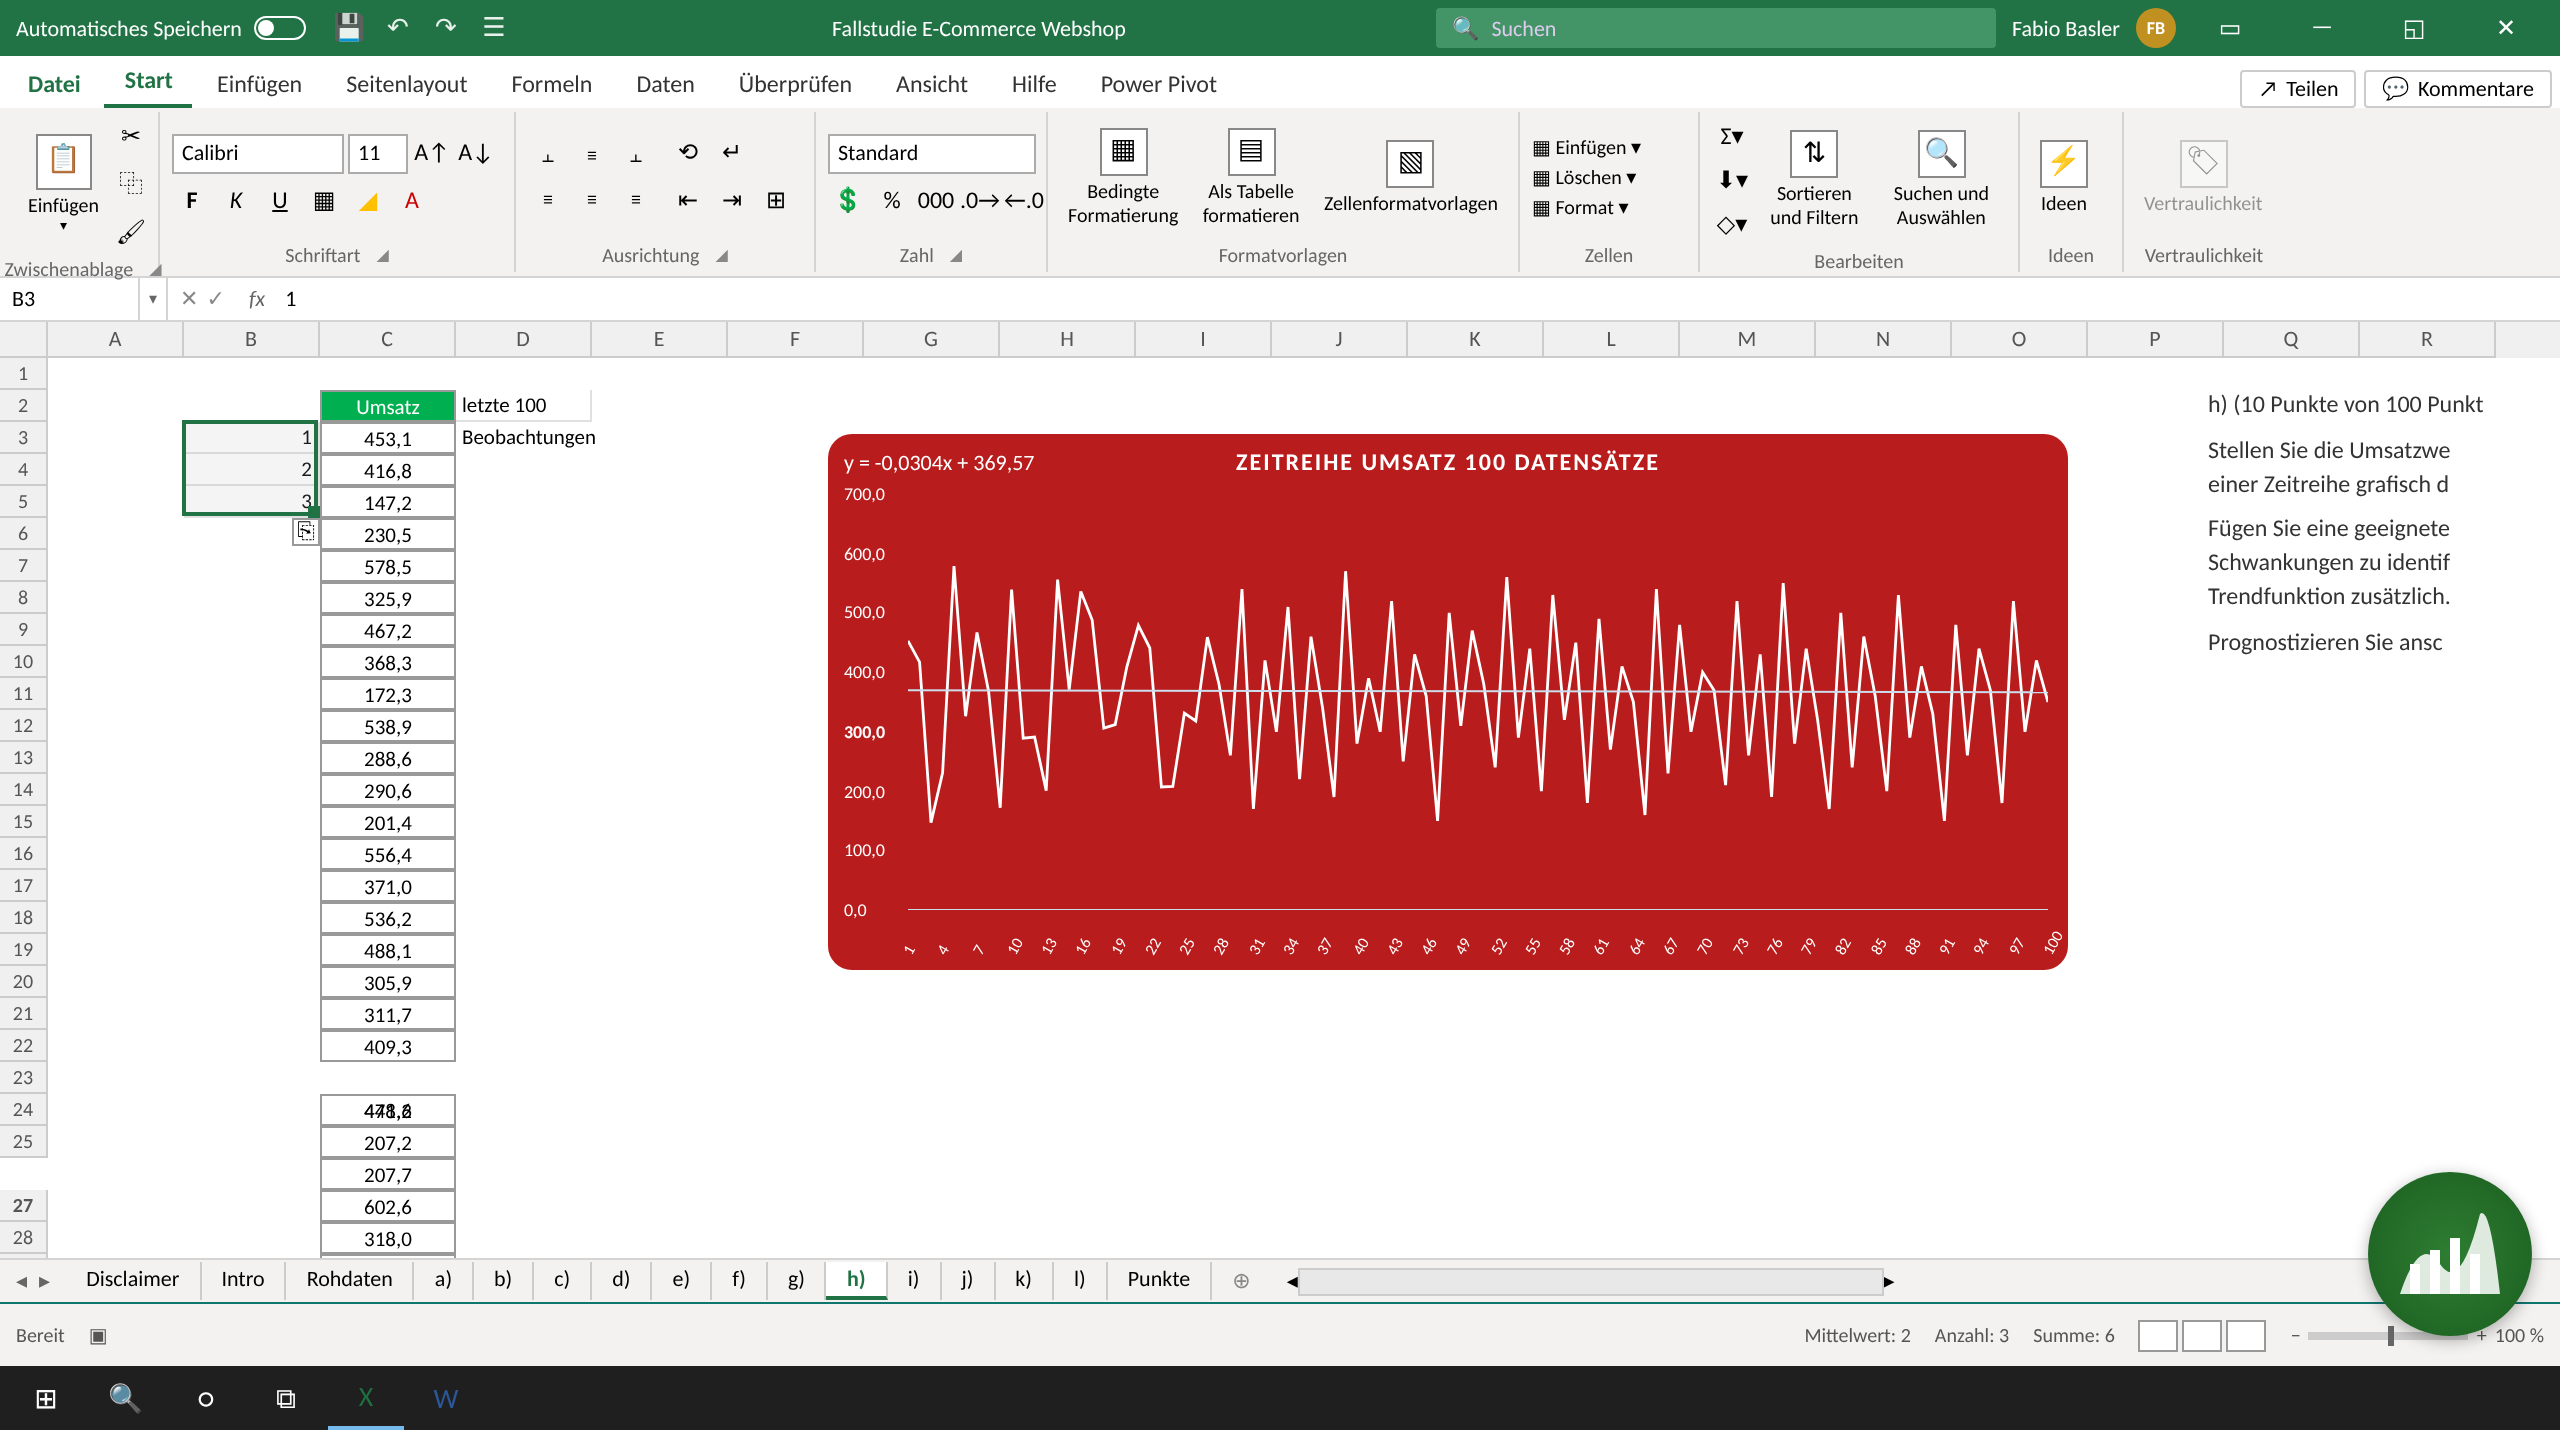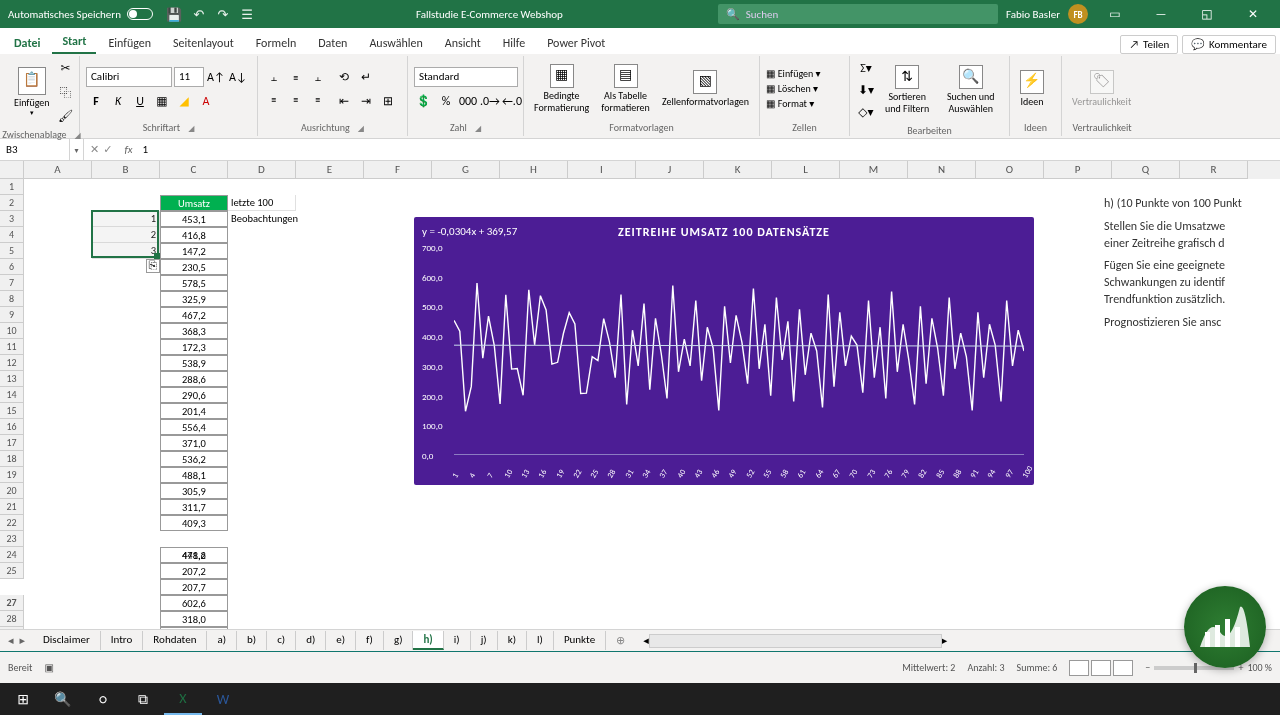--- a/index.html
+++ b/index.html
@@ -46,21 +46,21 @@
 .colhdrs{display:flex;height:18px;background:#f0f0f0}
 .rowhdr-spc{width:24px;border-right:1px solid #ccc;border-bottom:1px solid #ccc;background:#f0f0f0}
 .ch{border-right:1px solid #ccc;border-bottom:1px solid #ccc;text-align:center;font-size:11px;line-height:18px;color:#555}
 .gbody{position:absolute;top:18px;left:0;right:0;bottom:0}
 .rh{position:absolute;left:0;width:24px;height:16px;background:#f0f0f0;border-right:1px solid #ccc;border-bottom:1px solid #ccc;text-align:center;font-size:10px;line-height:16px;color:#555}
 .cell{position:absolute;height:16px;border-right:1px solid #e0e0e0;border-bottom:1px solid #e0e0e0;font-size:10.5px;line-height:16px;padding:0 3px}
 .cell.r{text-align:right}
 .cell.c{text-align:center}
 .sel{position:absolute;border:2px solid #217346;pointer-events:none;background:rgba(180,180,180,.15)}
 .sel::after{content:'';position:absolute;right:-3px;bottom:-3px;width:6px;height:6px;background:#217346}
-.chart{position:absolute;background:#4c1d95;border-radius:2px}
+.chart{position:absolute;background:#b91c1c;border-radius:12px}
 .chart-title{color:#fff;text-align:center;font-size:12px;font-weight:600;letter-spacing:1px;padding-top:8px}
 .chart-eq{position:absolute;left:8px;top:8px;color:#fff;font-size:11px}
 .plot{position:absolute;left:40px;top:30px;right:10px;bottom:30px}
 .yax{position:absolute;left:8px;color:#fff;font-size:9px}
 .xax{position:absolute;bottom:3px;color:#fff;font-size:8px;transform:rotate(-60deg);transform-origin:left}
 svg.line{position:absolute;inset:0}
 .assign{position:absolute;font-size:12px;color:#333;line-height:1.4}
 .tabs{height:22px;border-top:1px solid #d4d4d4;display:flex;align-items:center;background:#f3f2f1;font-size:11px}
 .tabnav{display:flex;gap:6px;padding:0 8px;color:#666}
 .stab{padding:2px 10px;border-right:1px solid #ccc;background:#f3f2f1;cursor:pointer;font-size:11px}
@@ -104,21 +104,21 @@
   <span class="avatar">FB</span>
   <span class="winbtn">▭</span>
   <span class="winbtn">—</span>
   <span class="winbtn">◱</span>
   <span class="winbtn close">✕</span>
  </div>
 </div>
 
 <div class="menubar">
  <div class="menutab file">Datei</div>
- <div id="menutabs" style="display: contents;"><div class="menutab active">Start</div><div class="menutab">Einfügen</div><div class="menutab">Seitenlayout</div><div class="menutab">Formeln</div><div class="menutab">Daten</div><div class="menutab">Auswählen</div><div class="menutab">Ansicht</div><div class="menutab">Hilfe</div><div class="menutab">Power Pivot</div></div>
+ <div id="menutabs" style="display: contents;"><div class="menutab active">Start</div><div class="menutab">Einfügen</div><div class="menutab">Seitenlayout</div><div class="menutab">Formeln</div><div class="menutab">Daten</div><div class="menutab">Überprüfen</div><div class="menutab">Ansicht</div><div class="menutab">Hilfe</div><div class="menutab">Power Pivot</div></div>
  <div class="collab">
   <div class="collab-btn">↗ <span>Teilen</span></div>
   <div class="collab-btn">💬 <span>Kommentare</span></div>
  </div>
 </div>
 
 <div class="ribbon">
  <div class="rgroup" style="width:76px">
   <div class="rgroup-body">
    <div class="rbtn big">
@@ -388,21 +388,21 @@
         <div class="plot">
           <svg class="line" viewBox="0 0 570 208" preserveAspectRatio="none">
             <path d="M0.0 73.4 L5.8 84.1 L11.5 164.3 L17.3 139.4 L23.0 36.0 L28.8 111.1 L34.5 69.2 L40.3 98.7 L46.1 156.9 L51.8 47.8 L57.6 122.1 L63.3 121.5 L69.1 148.3 L74.8 42.8 L80.6 97.8 L86.4 48.7 L92.1 63.0 L97.9 117.1 L103.6 115.3 L109.4 86.5 L115.2 65.7 L120.9 77.0 L126.7 146.5 L132.4 146.2 L138.2 109.6 L143.9 113.5 L149.7 71.6 L155.5 95.1 L161.2 130.7 L167.0 47.5 L172.7 157.5 L178.5 83.2 L184.2 118.9 L190.0 56.5 L195.8 142.6 L201.5 71.3 L207.3 107.0 L213.0 151.5 L218.8 38.6 L224.5 124.8 L230.3 92.1 L236.1 118.9 L241.8 53.5 L247.6 133.7 L253.3 80.2 L259.1 101.0 L264.8 163.4 L270.6 59.4 L276.4 115.9 L282.1 68.3 L287.9 95.1 L293.6 136.7 L299.4 41.6 L305.2 121.8 L310.9 77.3 L316.7 148.6 L322.4 50.5 L328.2 112.9 L333.9 74.3 L339.7 154.5 L345.5 62.4 L351.2 127.8 L357.0 86.2 L362.7 104.0 L368.5 160.5 L374.2 47.5 L380.0 139.7 L385.8 65.4 L391.5 118.9 L397.3 89.1 L403.0 98.1 L408.8 145.6 L414.5 53.5 L420.3 130.7 L426.1 80.2 L431.8 151.5 L437.6 44.6 L443.3 124.8 L449.1 77.3 L454.8 112.9 L460.6 157.5 L466.4 59.4 L472.1 136.7 L477.9 71.3 L483.6 101.0 L489.4 148.6 L495.2 50.5 L500.9 121.8 L506.7 86.2 L512.4 109.9 L518.2 163.4 L523.9 65.4 L529.7 130.7 L535.5 77.3 L541.2 98.1 L547.0 154.5 L552.7 53.5 L558.5 118.9 L564.2 83.2 L570.0 104.0" stroke="#fff" fill="none" stroke-width="1.4"></path>
             <line x1="0" y1="98.18491428571427" x2="570" y2="99.08822857142857" stroke="#cde" stroke-width="1"></line>
             <line x1="0" y1="208" x2="570" y2="208" stroke="#cde"></line>
           </svg>
         </div>
         <div class="yax" style="top: 233px;">0,0</div>
         <div class="yax" style="top: 203.286px;">100,0</div>
         <div class="yax" style="top: 173.571px;">200,0</div>
-        <div class="yax" style="top: 143.857px;">300,0</div>
+        <div class="yax" style="top: 143.857px; font-weight: bold;">300,0</div>
         <div class="yax" style="top: 114.143px;">400,0</div>
         <div class="yax" style="top: 84.4286px;">500,0</div>
         <div class="yax" style="top: 54.7143px;">600,0</div>
         <div class="yax" style="top: 25px;">700,0</div>
         <div class="xax" style="left: 40px;">1</div>
         <div class="xax" style="left: 57.2727px;">4</div>
         <div class="xax" style="left: 74.5455px;">7</div>
         <div class="xax" style="left: 91.8182px;">10</div>
         <div class="xax" style="left: 109.091px;">13</div>
         <div class="xax" style="left: 126.364px;">16</div>

